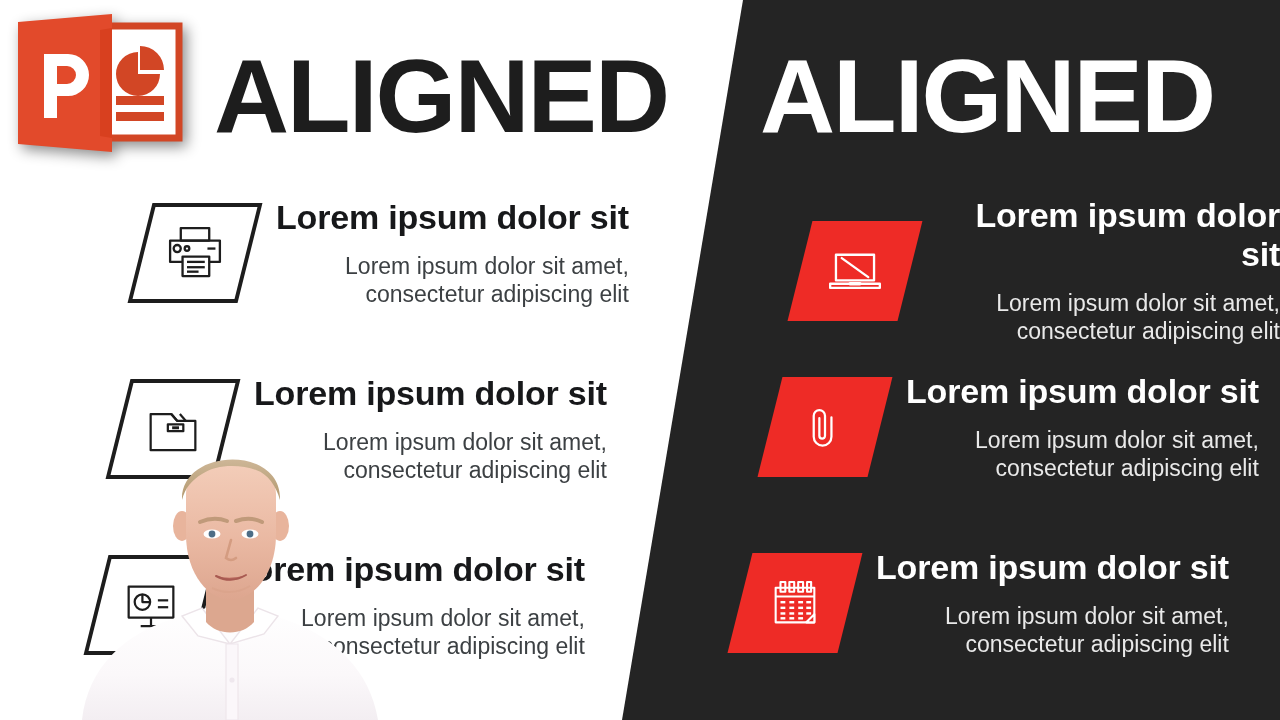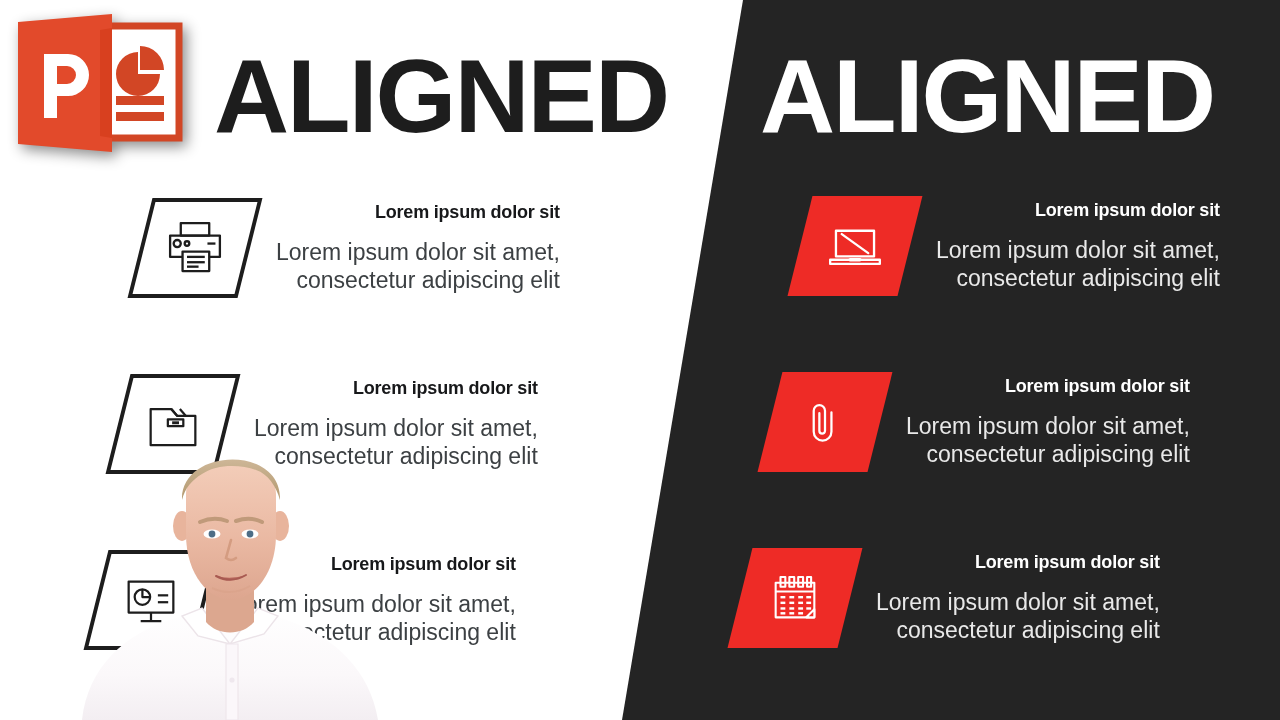--- a/index.html
+++ b/index.html
@@ -68,21 +68,21 @@
     border:none;
   }
   .icon-glyph{
     position:absolute; left:0; top:0; right:0; bottom:0;
     display:flex; align-items:center; justify-content:center;
   }
   .icon-glyph svg{ display:block; }
 
   .texts{ margin-left:26px; }
   .f-title{
-    font-size:18px; font-weight:700; line-height:1.15;
+    font-size:34px; font-weight:700; line-height:1.15;
     letter-spacing:-.2px;
   }
   .f-body{
     font-size:23px; font-weight:400; line-height:1.22;
     margin-top:15px;
   }
 
   
   .row.left .f-title{ color:#17181a; }
   .row.left .f-body { color:#3c4043; }

